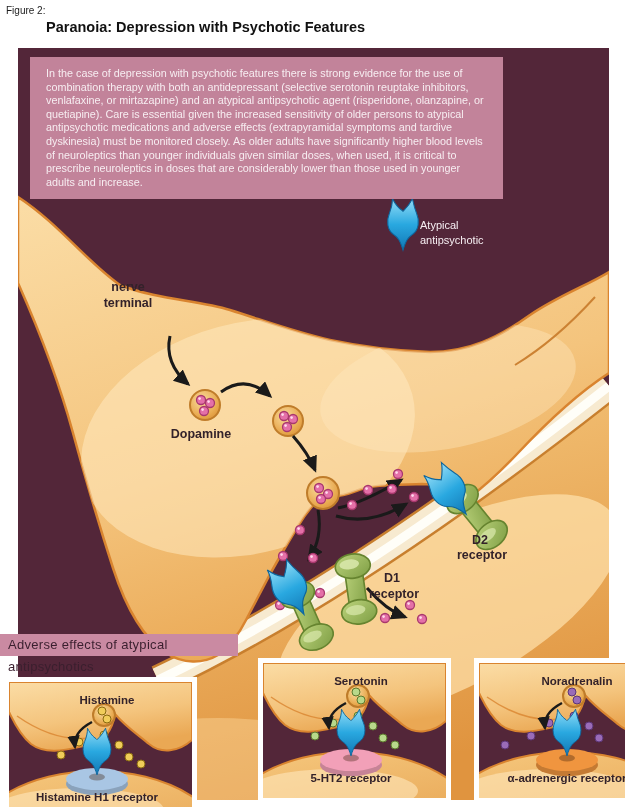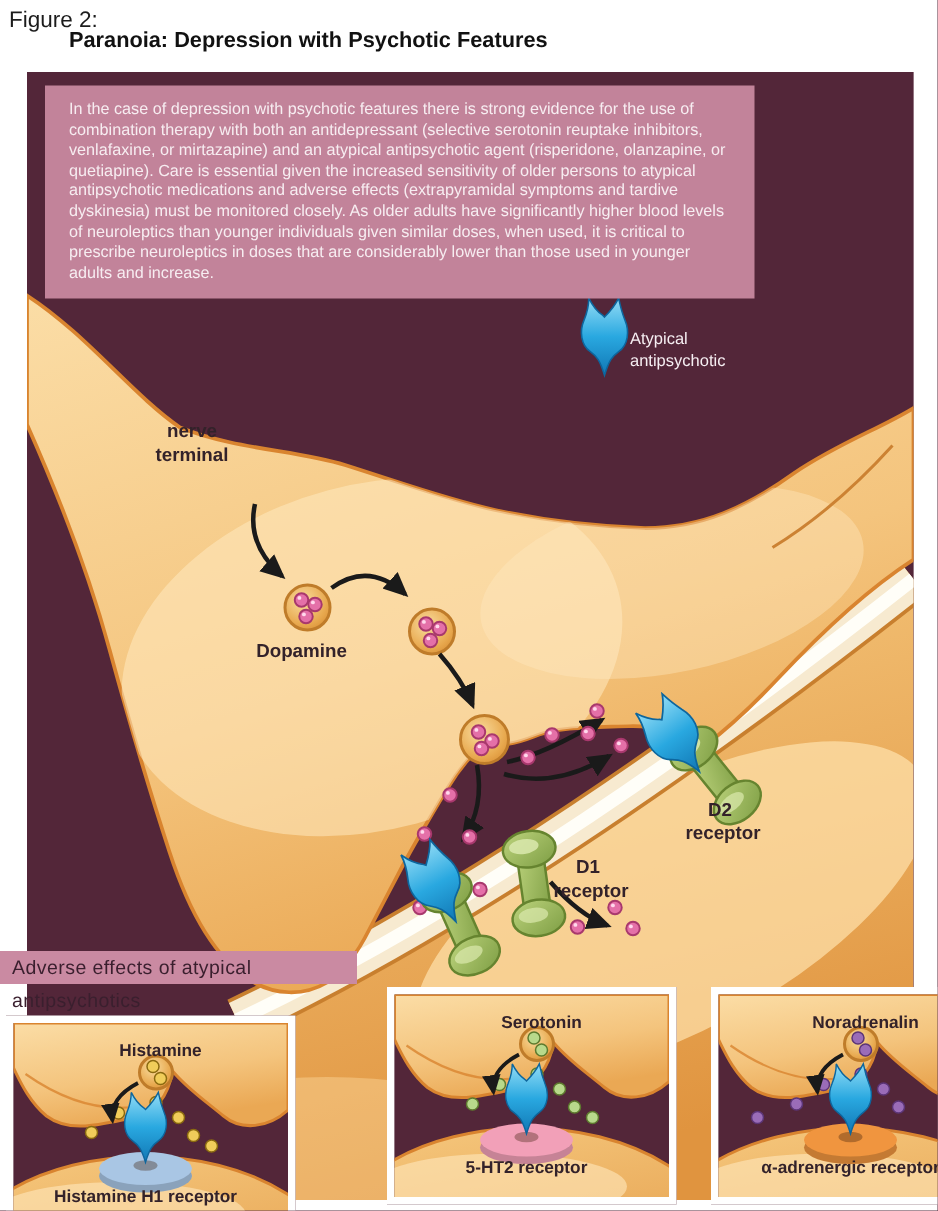--- a/index.html
+++ b/index.html
@@ -1,21 +1,21 @@
 <!DOCTYPE html>
 <html><head>
 <meta charset="utf-8">
 <style>
   html,body{margin:0;padding:0;}
   body{
     width:625px;height:807px;position:relative;background:#ffffff;
     font-family:"Liberation Sans", sans-serif;overflow:hidden;
   }
   .hdr{position:absolute;left:6px;color:#1c1c1c;}
-  .fig-label{top:5px;font-size:15px;}
+  .fig-label{top:5px;font-size:10px;}
   .fig-title{top:19px;font-size:14.5px;font-weight:bold;color:#111;margin-left:40px;}
   .main-diagram{position:absolute;left:18px;top:48px;width:591px;height:752px;background:#532639;}
   .main-diagram svg{position:absolute;left:0;top:0;}
   .treatment-box{
     position:absolute;left:12px;top:9px;width:449px;height:126px;
     background:#c2839a;padding:6px 12px 10px 12px;z-index:5;
   }
   .treatment-box h2{
     margin:0 0 2px 0;font-size:14px;font-weight:500;letter-spacing:2.5px;
     color:#2e1a26;font-family:"Liberation Sans", sans-serif;

